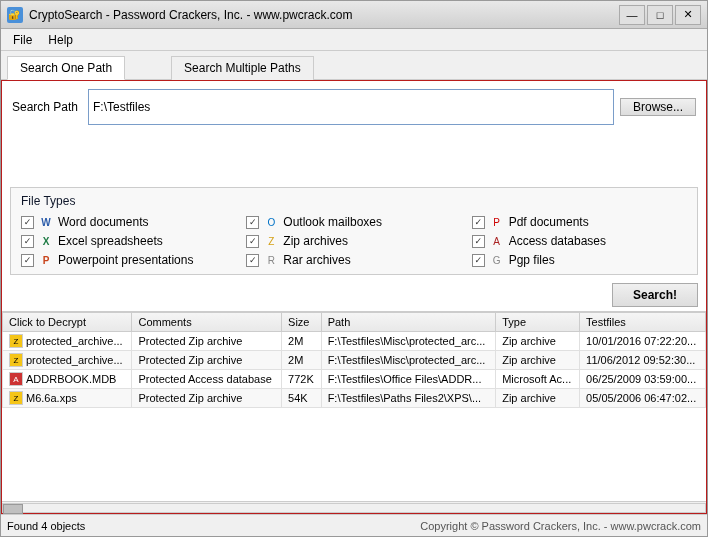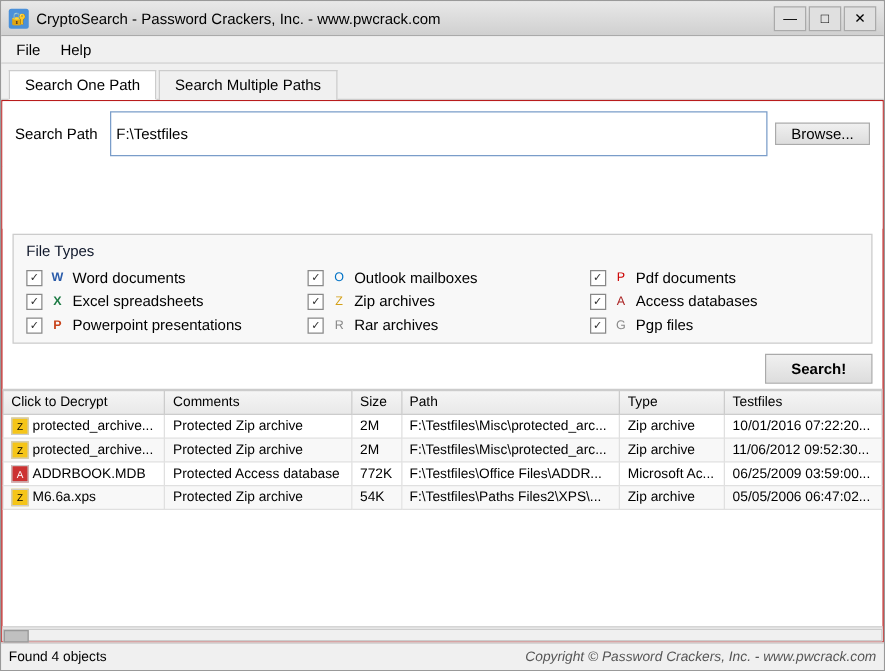--- a/index.html
+++ b/index.html
@@ -71,20 +71,21 @@
     .menu-item {
       padding: 2px 8px;
       cursor: pointer;
       font-size: 12px;
     }
     .tabs-bar {
       display: flex;
       background: #f0f0f0;
       padding: 4px 6px 0;
       border-bottom: 1px solid #ccc;
+      gap: 44px;
     }
     .tab {
       padding: 4px 12px;
       font-size: 12px;
       cursor: pointer;
       border: 1px solid #ccc;
       border-bottom: none;
       background: #f0f0f0;
       margin-right: 2px;
       position: relative;
@@ -231,21 +232,21 @@
     .status-bar {
       display: flex;
       align-items: center;
       background: #f0f0f0;
       border-top: 1px solid #ccc;
       padding: 2px 6px;
       height: 22px;
       font-size: 11px;
     }
     .status-left { flex: 1; }
-    .status-right { color: #555; font-style: italic; }
+    .status-right { color: #555; }
     .scrollbar-h {
       height: 12px;
       background: #f0f0f0;
       border-top: 1px solid #ccc;
       display: flex;
       align-items: center;
     }
     .check-mark { color: #333; font-size: 9px; }
     .td-icon-cell {
       display: flex;

